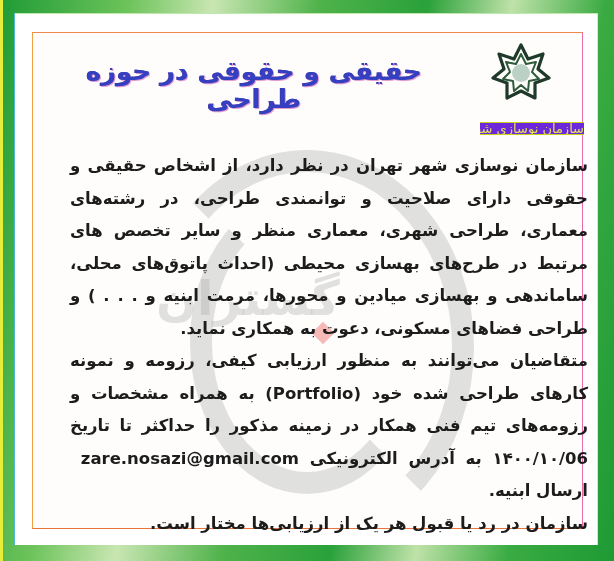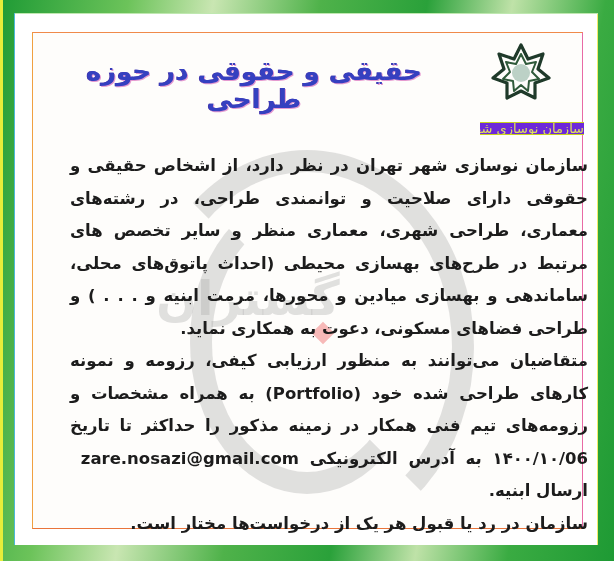--- a/index.html
+++ b/index.html
@@ -152,14 +152,14 @@
   <div class="logo-label">سازمان نوسازی شهر تهران</div>
 </div>
 
 <div class="title">
   <span>حقیقی و حقوقی در حوزه طراحی</span>
 </div>
 
 <div class="body-text">
   <p>سازمان نوسازی شهر تهران در نظر دارد، از اشخاص حقیقی و حقوقی دارای صلاحیت و توانمندی طراحی، در رشته‌های معماری، طراحی شهری، معماری منظر و سایر تخصص های مرتبط در طرح‌های بهسازی محیطی (احداث پاتوق‌های محلی، ساماندهی و بهسازی میادین و محورها، مرمت ابنیه و . . . ) و طراحی فضاهای مسکونی، دعوت به همکاری نماید.</p>
   <p><span>متقاضیان می‌توانند به منظور ارزیابی کیفی، رزومه و نمونه کارهای طراحی شده خود (Portfolio) به همراه مشخصات و رزومه‌های تیم فنی همکار در زمینه مذکور را حداکثر تا تاریخ ۱۴۰۰/۱۰/06 به آدرس الکترونیکی</span> <span class="email">zare.nosazi@gmail.com</span>&nbsp; <span>ارسال ابنیه.</span></p>
-  <p>سازمان در رد یا قبول هر یک از درخواست‌ها مختار است.</p>
+  <p>سازمان در رد یا قبول هر یک از ارزیابی‌ها مختار است.</p>
 </div>
 
 </body></html>

